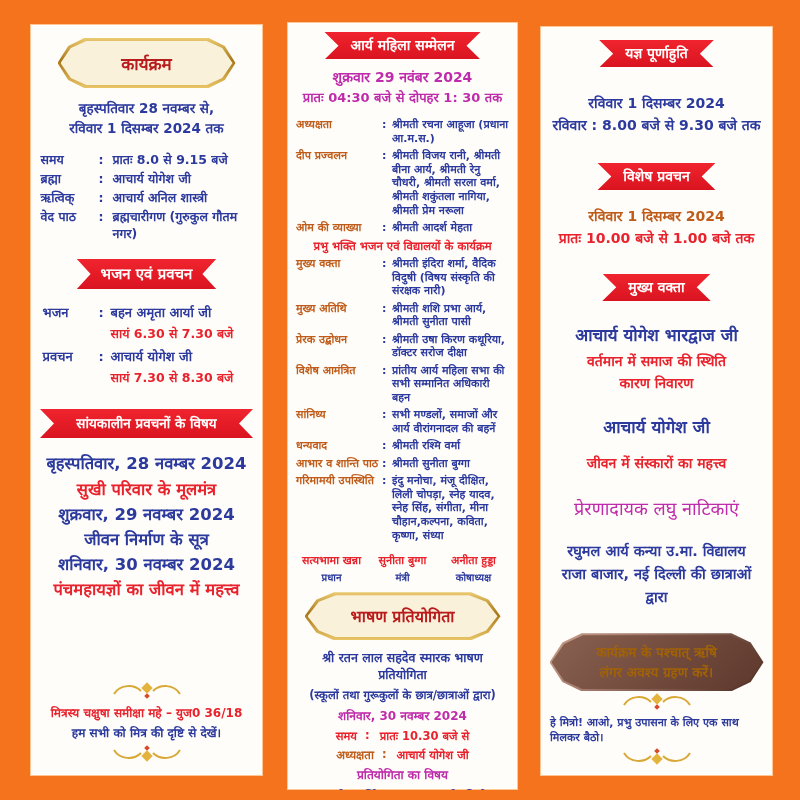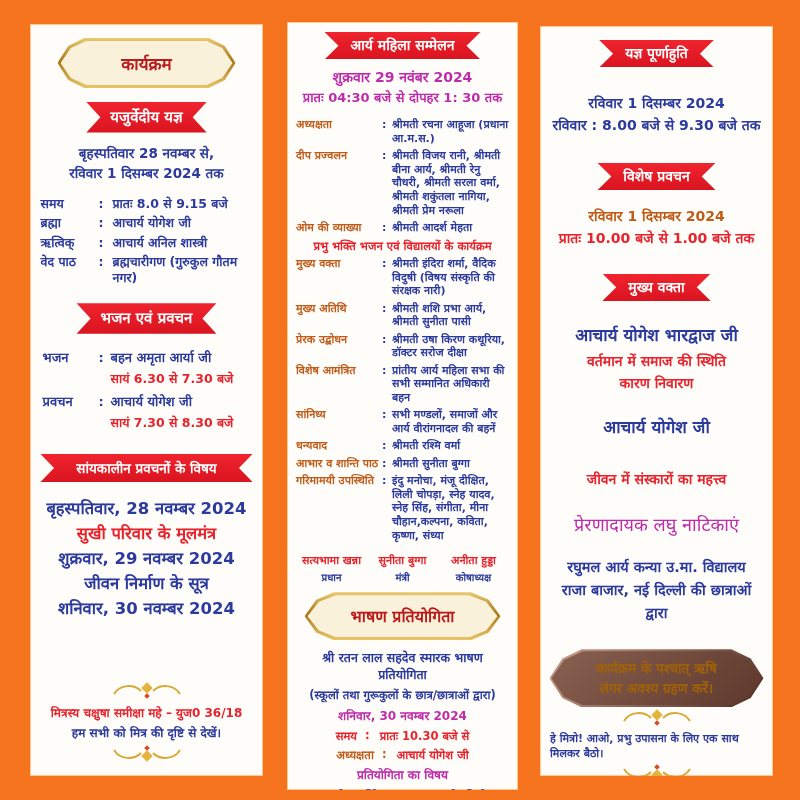--- a/index.html
+++ b/index.html
@@ -112,21 +112,20 @@
 </head>
 <body>
 
 <div class="card" id="card-left">
   <div class="badge" style="width:178px;height:50px;">
     <div class="badge-outer"></div>
     <div class="badge-inner"></div>
     <div class="badge-text">कार्यक्रम</div>
   </div>
 
-  <div class="ribbon" style="margin-top:14px;">यजुर्वेदीय यज्ञ</div>
 
   <div class="l-dates center t-blue">
     <div>बृहस्पतिवार 28 नवम्बर से,</div>
     <div>रविवार 1 दिसम्बर 2024 तक</div>
   </div>
 
   <div class="sched">
     <div class="sched-row">
       <span class="sched-label">समय</span>
       <span class="sched-colon">:</span>
@@ -167,20 +166,21 @@
   </div>
 
   <div class="ribbon ribbon-full" style="margin-top:16px;">सांयकालीन प्रवचनों के विषय</div>
 
   <div class="topics">
     <div class="topic-line t-blue">बृहस्पतिवार, 28 नवम्बर 2024</div>
     <div class="topic-line t-red">सुखी परिवार के मूलमंत्र</div>
     <div class="topic-line t-blue">शुक्रवार, 29 नवम्बर 2024</div>
     <div class="topic-line t-blue">जीवन निर्माण के सूत्र</div>
     <div class="topic-line t-blue">शनिवार, 30 नवम्बर 2024</div>
+    <div class="topic-line t-red">पंचमहायज्ञों का जीवन में महत्त्व</div>
   </div>
 
   <div class="footer-block">
     <svg class="flourish" width="86" height="22" viewBox="0 0 86 22">
       <path d="M10 14 C 16 4, 30 4, 37 11" stroke="#d9a937" stroke-width="2" fill="none"></path>
       <path d="M76 14 C 70 4, 56 4, 49 11" stroke="#d9a937" stroke-width="2" fill="none"></path>
       <rect x="39" y="4" width="8" height="8" transform="rotate(45 43 8)" fill="#e4b33c"></rect>
       <rect x="41" y="14" width="4" height="4" transform="rotate(45 43 16)" fill="#d64b2a"></rect>
     </svg>
     <div class="footer-verse t-red">मित्रस्य चक्षुषा समीक्षा महे – युज0 36/18</div>
@@ -306,21 +306,21 @@
   <div class="r-line t-orange center" style="margin-top:16px;">रविवार 1 दिसम्बर 2024</div>
   <div class="r-line t-red center">प्रातः 10.00 बजे से 1.00 बजे तक</div>
 
   <div class="ribbon ribbon-sm" style="margin-top:24px;">मुख्य वक्ता</div>
 
   <div class="speaker-name t-blue center">आचार्य योगेश भारद्वाज जी</div>
   <div class="speaker-topic t-red center">वर्तमान में समाज की स्थिति</div>
   <div class="speaker-topic t-red center" style="margin-top:2px;">कारण निवारण</div>
 
   <div class="speaker-name t-blue center">आचार्य योगेश जी</div>
-  <div class="speaker-topic t-red center" style="margin-top:32px;">जीवन में संस्कारों का महत्त्व</div>
+  <div class="speaker-topic t-red center" style="margin-top:16px;">जीवन में संस्कारों का महत्त्व</div>
 
   <div class="plays-title t-magenta center">प्रेरणादायक लघु नाटिकाएं</div>
 
   <div class="school-line t-blue center" style="margin-top:20px;">रघुमल आर्य कन्या उ.मा. विद्यालय</div>
   <div class="school-line t-blue center">राजा बाजार, नई दिल्ली की छात्राओं द्वारा</div>
 
   <div class="plaque" style="width:214px;height:58px;margin-top:24px;">
     <div class="plaque-outer"></div>
     <div class="plaque-inner"></div>
     <div class="plaque-text">कार्यक्रम के पश्चात् ऋषि

